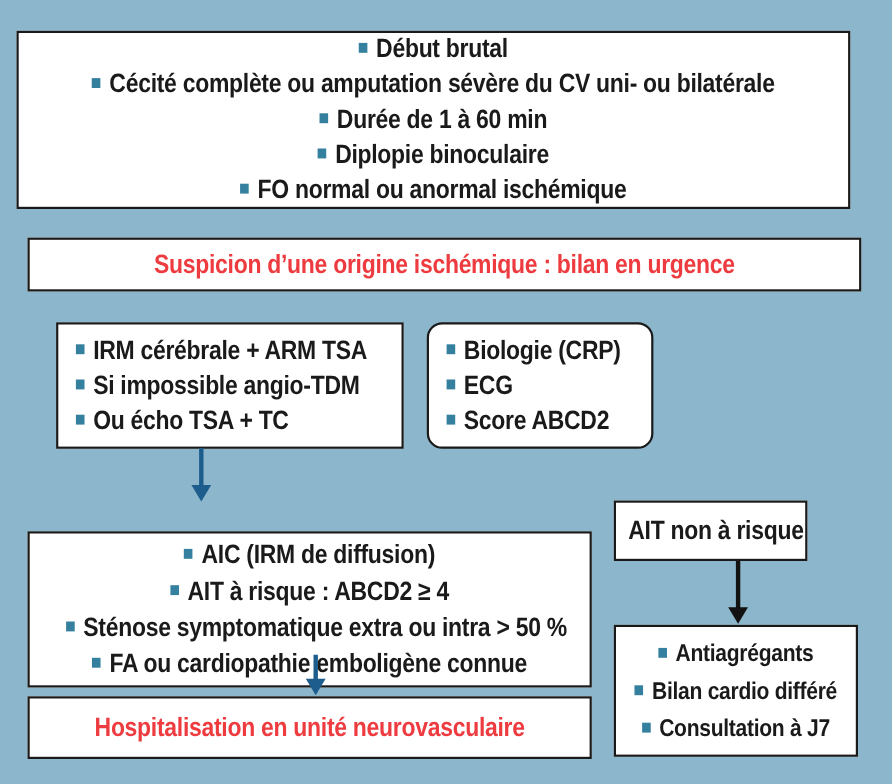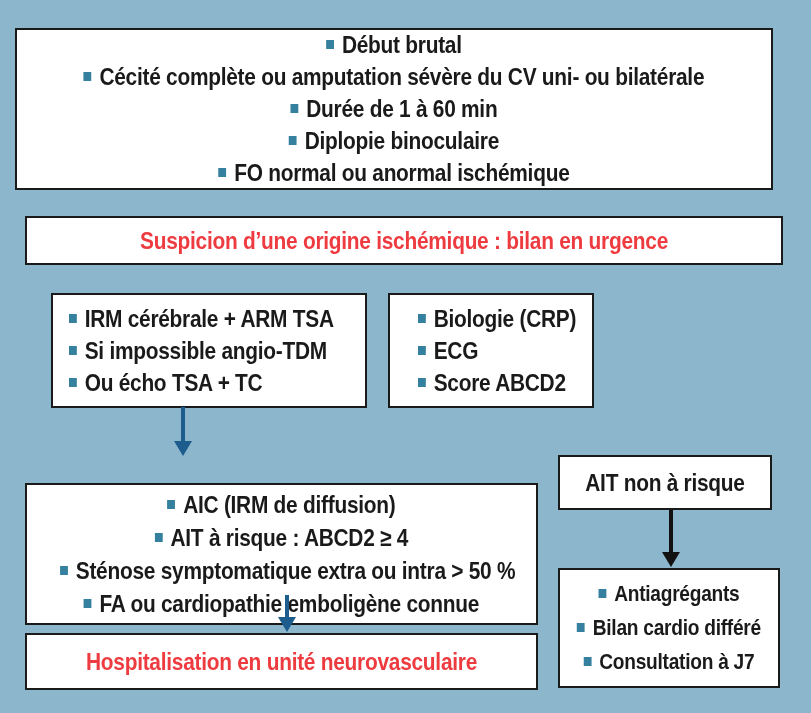--- a/index.html
+++ b/index.html
@@ -25,24 +25,24 @@
     margin-right:9px;vertical-align:middle;position:relative;top:-2px;
   }
   .red-title{color:var(--red);text-align:center;}
   .arrow{position:absolute;width:22px;}
   .arrow-blue{color:var(--arrow_blue);}
   .arrow-black{color:var(--arrow_black);}
 
   #box-symptoms {left:15px;top:28px;width:758px;height:162px;}
   #box-suspicion{left:25px;top:216px;width:758px;height:49px;}
   #box-imaging  {left:25px;top:293px;width:316px;height:115px;padding-left:16px;margin-left:26px;}
-  #box-biology  {left:388px;top:293px;width:206px;height:115px;padding-left:28px;}
+  #box-biology  {left:388px;top:293px;width:206px;height:115px;padding-left:16px;border-radius:14px;}
   #box-risk     {left:25px;top:444px;width:513px;height:142px;margin-top:39px;}
   #box-risk .line{line-height:33px;}
-  #box-norisk   {left:558px;top:455px;width:214px;height:55px;}
+  #box-norisk   {left:558px;top:455px;width:176px;height:55px;}
   #box-followup {left:558px;top:568px;width:222px;height:120px;font-size:22px;}
   #box-followup .line{line-height:34px;}
   #box-hospital {left:25px;top:633px;width:513px;height:57px;}
   #arrow-imaging{left:172px;top:407px;height:50px;}
   #arrow-risk   {left:276px;top:595px;height:38px;}
   #arrow-norisk {left:660px;top:510px;height:58px;}
 </style>
 </head>
 <body>
 

